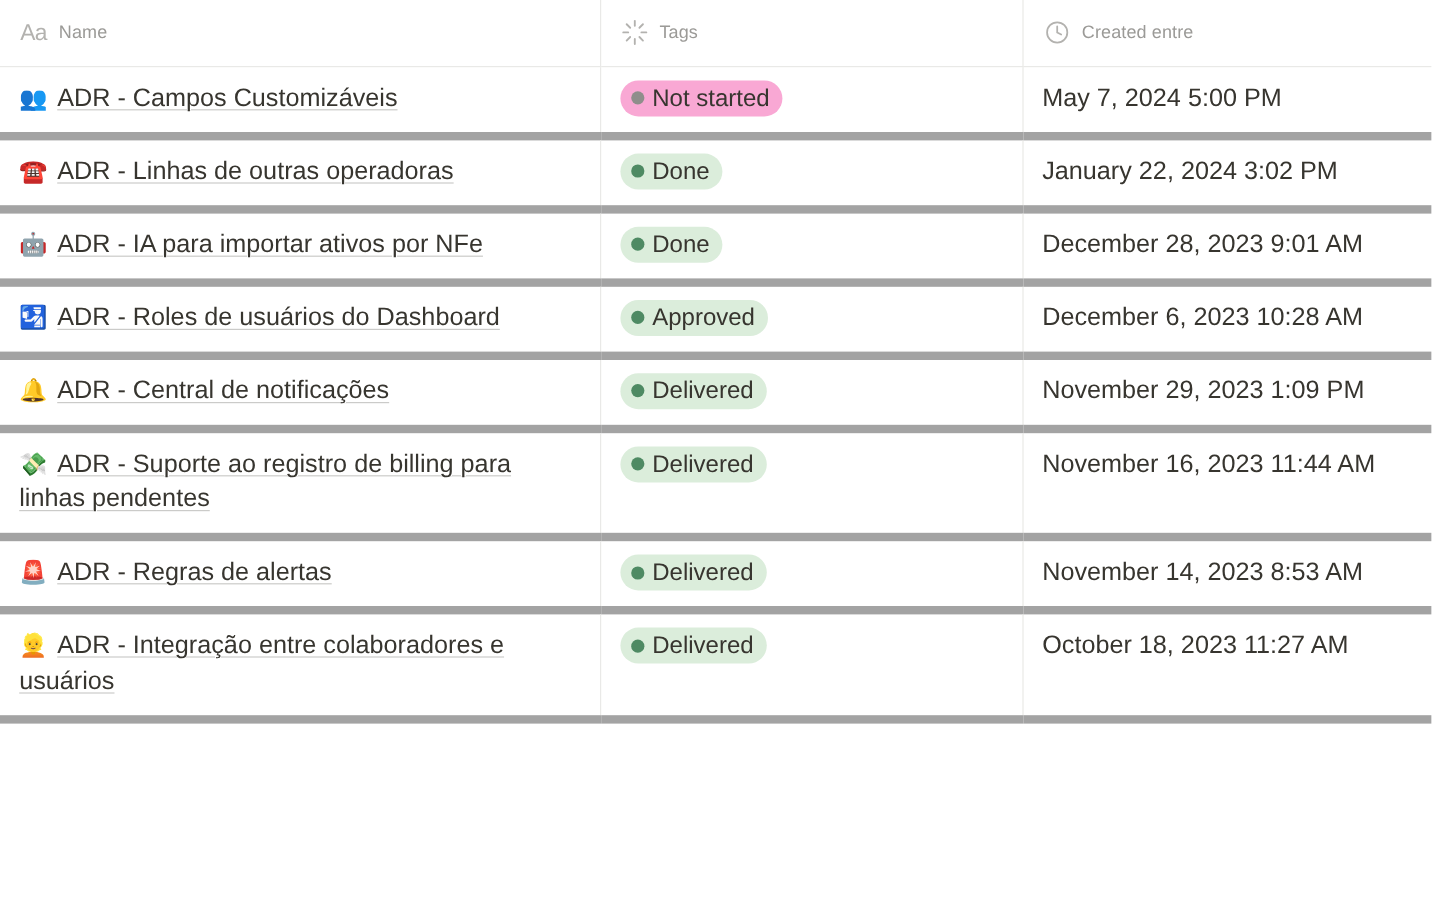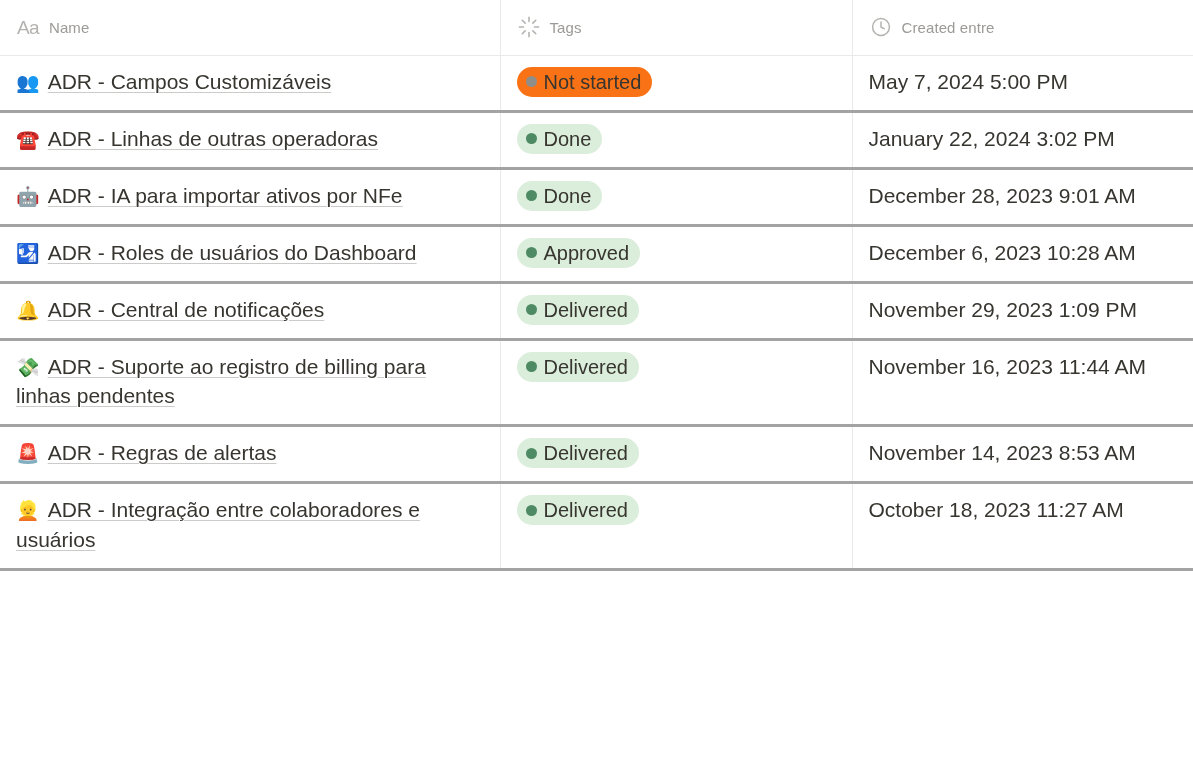--- a/index.html
+++ b/index.html
@@ -62,21 +62,21 @@
     font-size: 19px;
     color: #b3b2af;
     letter-spacing: -0.5px;
     line-height: 1;
   }
   .hdr-icon svg { display: block; }
 
   
   .db-row { background: #ffffff; }
   .db-cell {
-    border-bottom: 3px solid #a3a3a3;
+    border-bottom: 7px solid #a3a3a3;
     border-right: 1px solid #e9e9e7;
     padding: 11px 16px 13px 16px;
     vertical-align: top;
     background: #ffffff;
   }
   .db-cell:last-child { border-right: none; }
 
   
   .col-name  { width: 500px; }
   .col-tags  { width: 352px; }
@@ -181,21 +181,21 @@
       </th>
 
     </tr>
   </thead>
 
   <tbody id="table-body">
       <tr class="db-row">
         <td class="db-cell name-cell">
           <div class="name-wrap"><span class="row-emoji">👥</span><span class="name-link">ADR - Campos Customizáveis</span></div>
         </td>
-        <td class="db-cell"><span class="tag-pill" style="background: #f97316; color: rgb(55, 53, 47);">
+        <td class="db-cell"><span class="tag-pill" style="background: #f9a8d4; color: rgb(55, 53, 47);">
             <span class="tag-dot" style="background: rgb(143, 142, 139);"></span>
             <span>Not started</span>
           </span></td>
         <td class="db-cell">
           <div class="date-text">May 7, 2024 5:00 PM</div>
         </td>
       </tr>
       <tr class="db-row">
         <td class="db-cell name-cell">
           <div class="name-wrap"><span class="row-emoji">☎️</span><span class="name-link">ADR - Linhas de outras operadoras</span></div>

